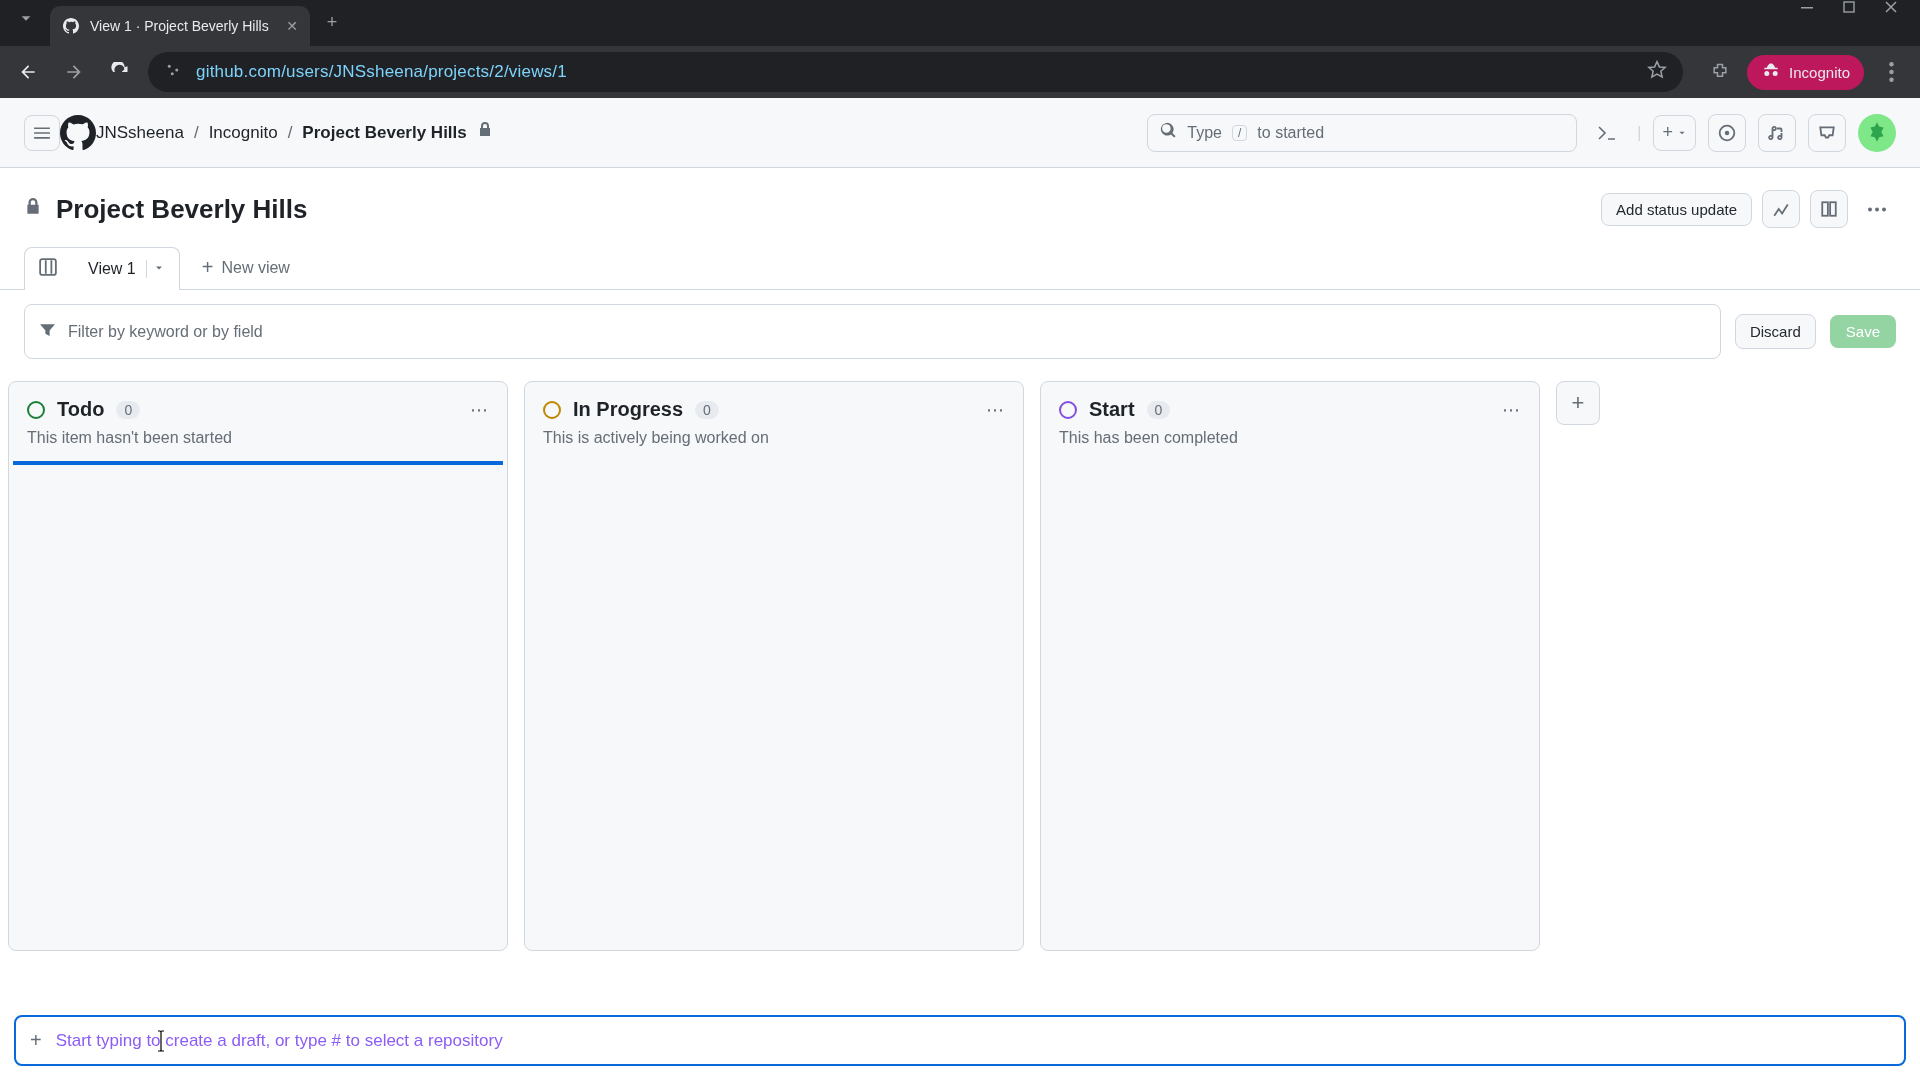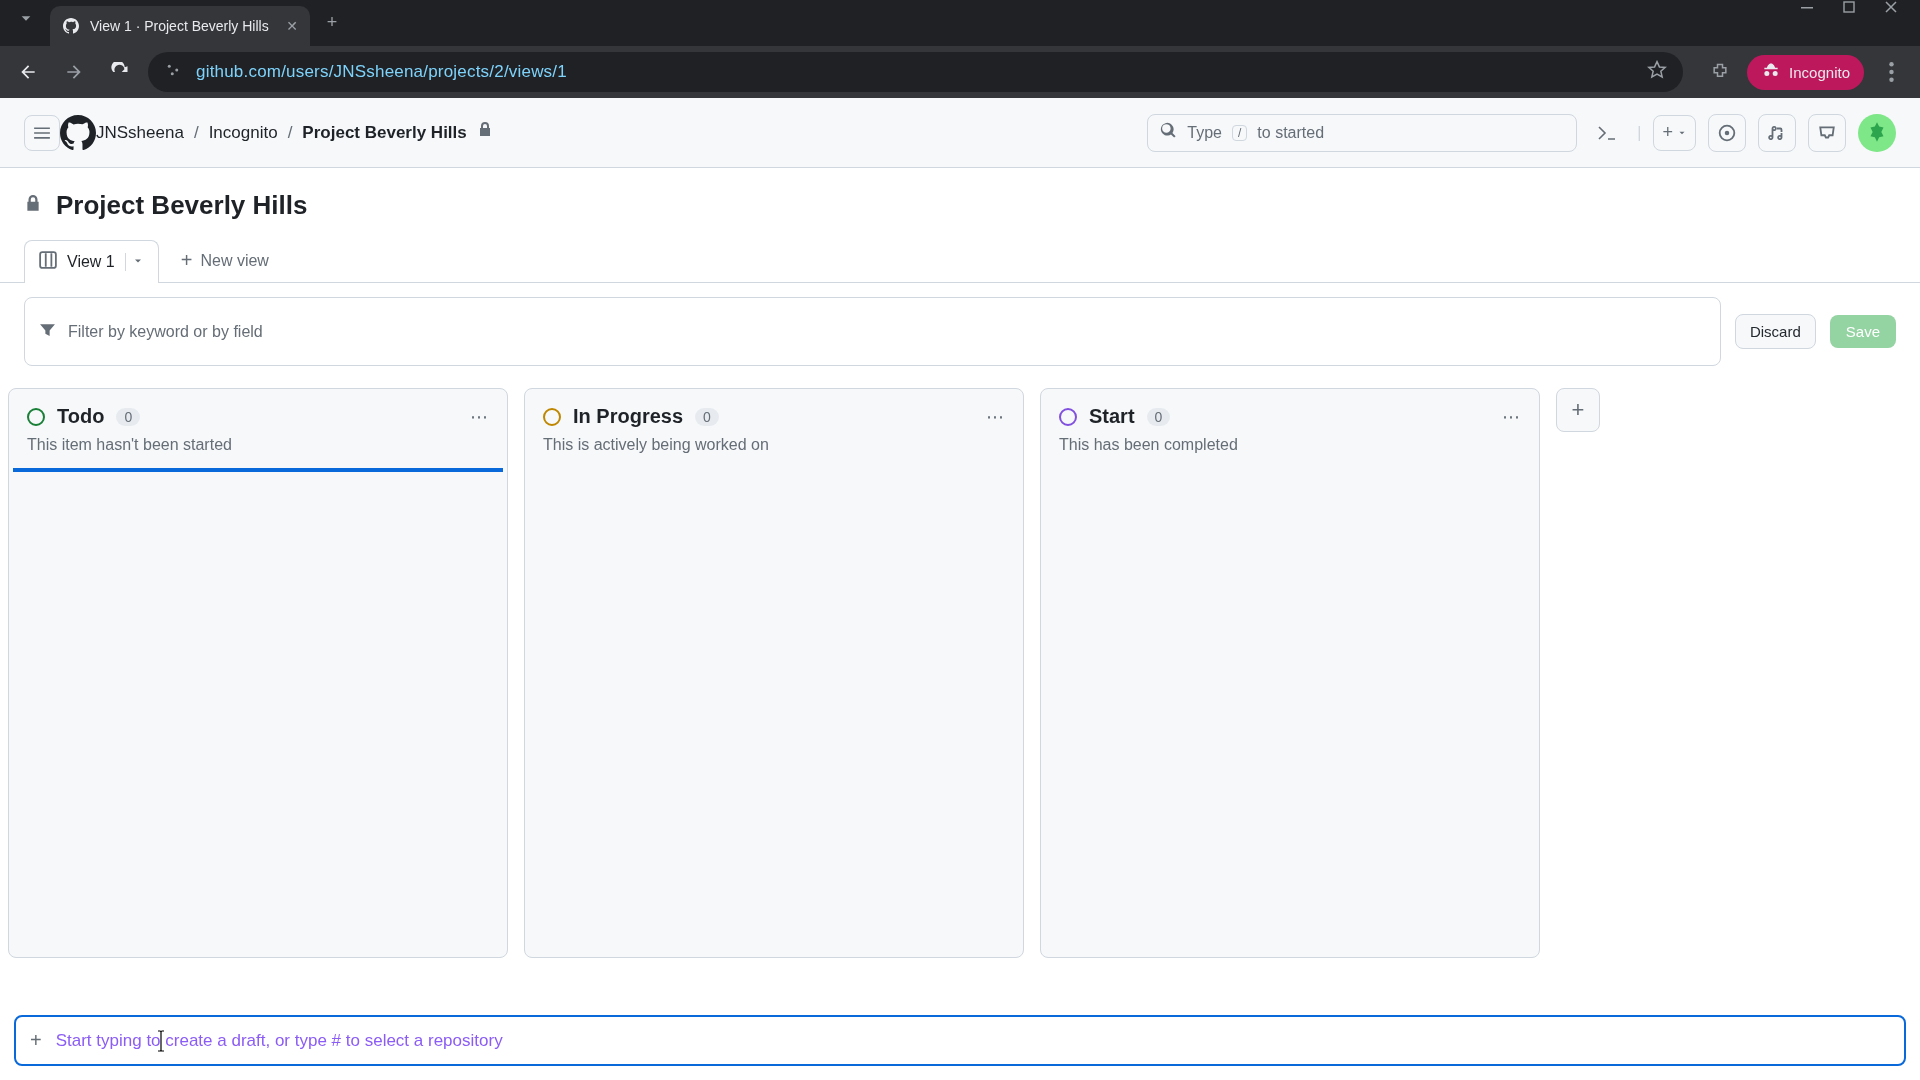--- a/index.html
+++ b/index.html
@@ -46,27 +46,27 @@
     
     .project-row { display: flex; align-items: center; padding: 22px 24px 0; gap: 14px; }
     .project-title { font-size: 26px; font-weight: 600; color: #1f2328; }
     .project-row-right { margin-left: auto; display: flex; align-items: center; gap: 10px; }
     .add-status-btn { border: 1px solid #d0d7de; background: #f6f8fa; border-radius: 8px; padding: 7px 14px; font-size: 15px; color: #24292f; cursor: pointer; }
     .proj-icon-btn { width: 38px; height: 38px; border: 1px solid #d0d7de; border-radius: 8px; display: flex; align-items: center; justify-content: center; color: #656d76; cursor: pointer; background: #f6f8fa; }
 
     
     .tabs-row { display: flex; align-items: center; padding: 18px 24px 0; gap: 14px; border-bottom: 1px solid #d0d7de; }
     .view-tab { display: flex; align-items: center; gap: 10px; border: 1px solid #d0d7de; border-bottom: none; border-radius: 8px 8px 0 0; padding: 10px 14px; background: #fff; position: relative; top: 1px; }
-    .view-tab .label { font-size: 16px; color: #1f2328; font-weight: 500; }
+    .view-tab .label { font-size: 16px; color: #1f2328; font-weight: 500; margin-left: 21px; }
     .view-tab .caret { color: #656d76; padding-left: 6px; border-left: 1px solid #d0d7de; }
     .new-view { display: flex; align-items: center; gap: 8px; color: #656d76; font-size: 16px; padding: 10px 8px; cursor: pointer; }
 
     
     .filter-row { display: flex; align-items: center; padding: 14px 24px; gap: 14px; }
-    .filter-box { flex: 1; display: flex; align-items: center; gap: 12px; border: 1px solid #d0d7de; border-radius: 8px; padding: 23px 14px; color: #656d76; font-size: 16px; }
+    .filter-box { flex: 1; display: flex; align-items: center; gap: 12px; border: 1px solid #d0d7de; border-radius: 8px; padding: 16px 14px; color: #656d76; font-size: 16px; }
     .discard-btn { border: 1px solid #d0d7de; background: #f6f8fa; border-radius: 8px; padding: 8px 14px; font-size: 15px; color: #24292f; cursor: pointer; }
     .save-btn { background: #94d3a2; color: #fff; border-radius: 8px; padding: 8px 16px; font-size: 15px; border: none; cursor: pointer; font-weight: 500; }
 
     
     .board { display: flex; gap: 16px; padding: 8px 8px 0; }
     .column { width: 500px; border: 1px solid #d0d7de; border-radius: 8px; background: #f6f8fa; height: 570px; display: flex; flex-direction: column; }
     .col-header { display: flex; align-items: center; padding: 16px 18px 8px; gap: 12px; }
     .status-dot { width: 18px; height: 18px; border-radius: 50%; border: 2px solid; }
     .dot-green { border-color: #1a7f37; }
     .dot-yellow { border-color: #bf8700; }
@@ -241,20 +241,41 @@
         </svg>
     </div>
   </div>
 </div>
 
 <div class="project-row">
   <span class="lock-icon-sm"><svg width="18" height="18" viewBox="0 0 16 16">
         <path fill="#656d76" d="M4 6V4a4 4 0 118 0v2h1v8H3V6h1zm2 0h4V4a2 2 0 10-4 0v2z"></path>
       </svg></span>
   <span class="project-title">Project Beverly Hills</span>
+  <div class="project-row-right">
+    <button class="add-status-btn">Add status update</button>
+    <div class="proj-icon-btn">
+        <svg width="18" height="18" viewBox="0 0 16 16">
+          <path fill="none" stroke="currentColor" stroke-width="1.6" d="M2 14l4-6 3 4 5-8"></path>
+        </svg>
+      </div>
+    <div class="proj-icon-btn">
+        <svg width="18" height="18" viewBox="0 0 16 16">
+          <rect x="2" y="2" width="5" height="12" fill="none" stroke="currentColor" stroke-width="1.6"></rect>
+          <rect x="9" y="2" width="5" height="12" fill="none" stroke="currentColor" stroke-width="1.6"></rect>
+        </svg>
+      </div>
+    <div class="proj-icon-btn" style="border:none;background:none">
+        <svg width="18" height="5" viewBox="0 0 18 4">
+          <circle cx="2" cy="2" r="2" fill="currentColor"></circle>
+          <circle cx="9" cy="2" r="2" fill="currentColor"></circle>
+          <circle cx="16" cy="2" r="2" fill="currentColor"></circle>
+        </svg>
+      </div>
+  </div>
 </div>
 
 <div class="tabs-row">
   <div class="view-tab">
     <span><svg width="18" height="18" viewBox="0 0 16 16">
           <rect x="1" y="1" width="14" height="14" rx="2" fill="none" stroke="#656d76" stroke-width="1.6"></rect>
           <line x1="6" y1="2" x2="6" y2="14" stroke="#656d76" stroke-width="1.6"></line>
           <line x1="11" y1="2" x2="11" y2="14" stroke="#656d76" stroke-width="1.6"></line>
         </svg></span>
     <span class="label">View 1</span>

